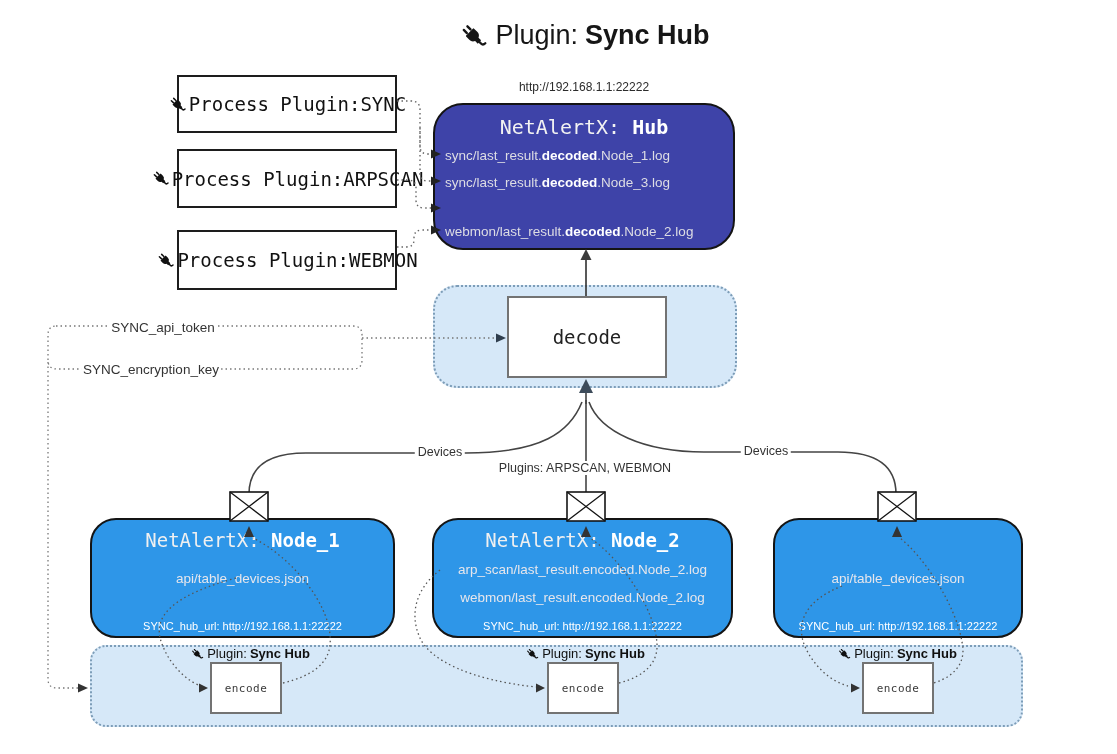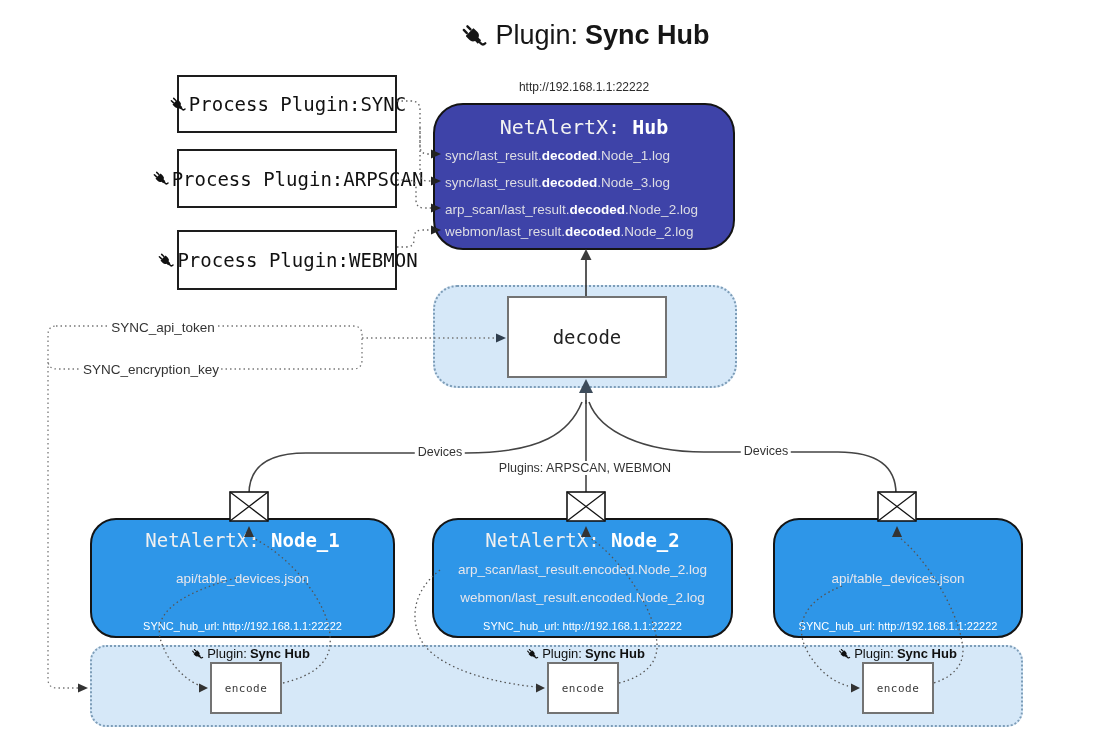--- a/index.html
+++ b/index.html
@@ -92,21 +92,20 @@
       </svg>
     <span>Plugin: </span>
       <b>Sync Hub</b>
   </div>
 
   <div class="hub-url">http://192.168.1.1:22222</div>
   <div class="hub">
     <div class="hub-title mono"><span>NetAlertX: </span><b>Hub</b></div>
     <div class="hub-log hl0"><span>sync/last_result.</span><b>decoded</b><span>.Node_1.log</span></div>
     <div class="hub-log hl1"><span>sync/last_result.</span><b>decoded</b><span>.Node_3.log</span></div>
-    <div class="hub-log hl2"><span>arp_scan/last_result.</span><b>decoded</b><span>.Node_2.log</span></div>
     <div class="hub-log hl3"><span>webmon/last_result.</span><b>decoded</b><span>.Node_2.log</span></div>
   </div>
 
   <div class="pbox mono pb0">
     <div class="row">
         <svg class="plug" width="19" height="19">
           <use href="#plug"></use>
         </svg>
         <span>Process Plugin:</span>
       </div>

